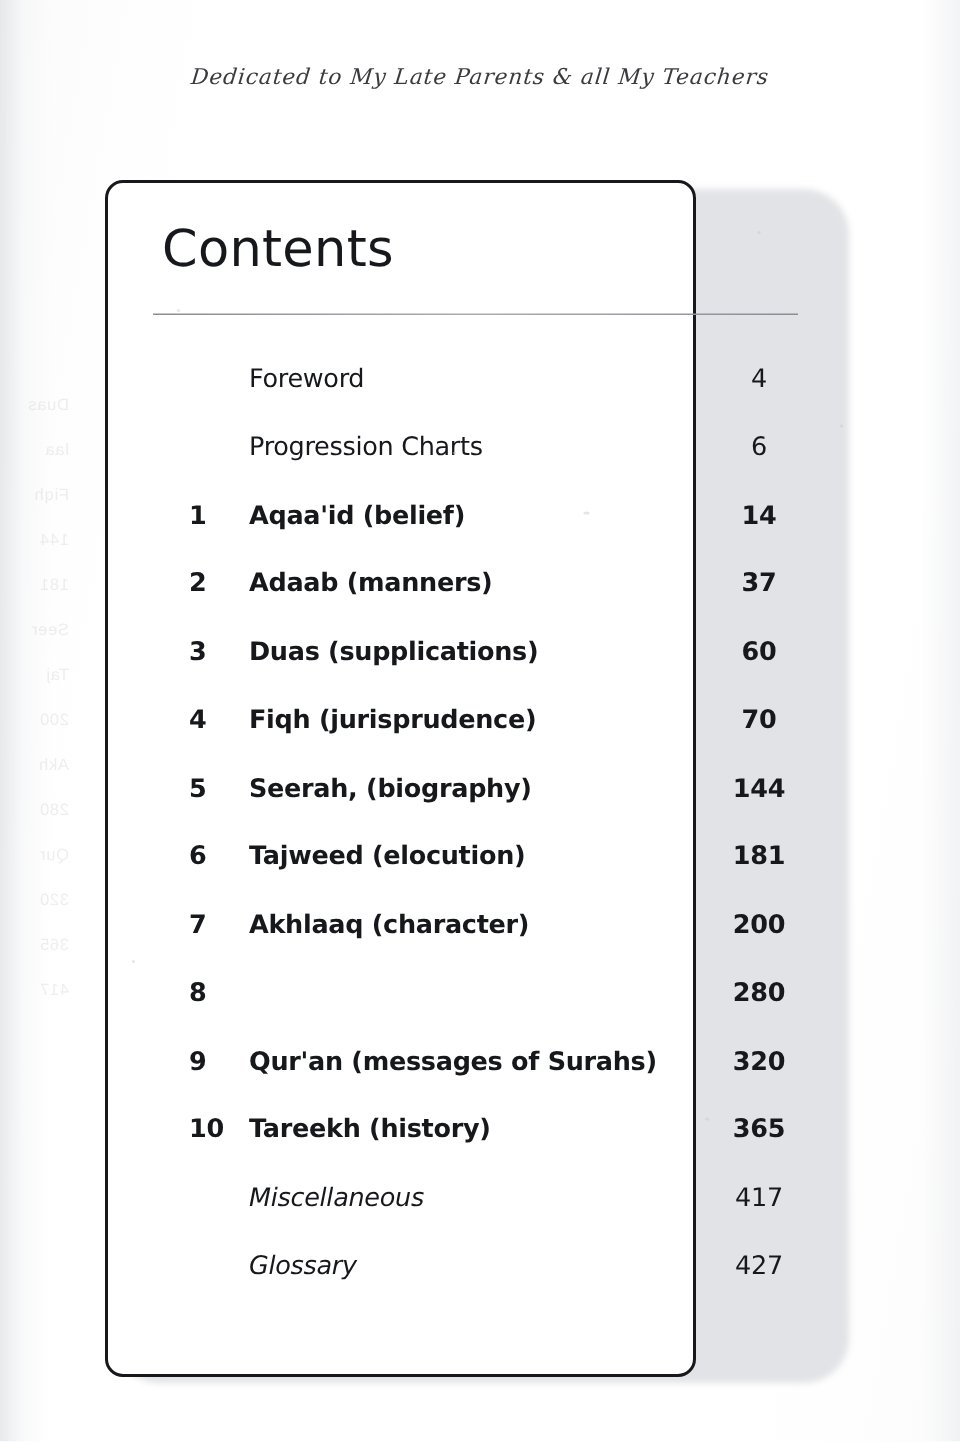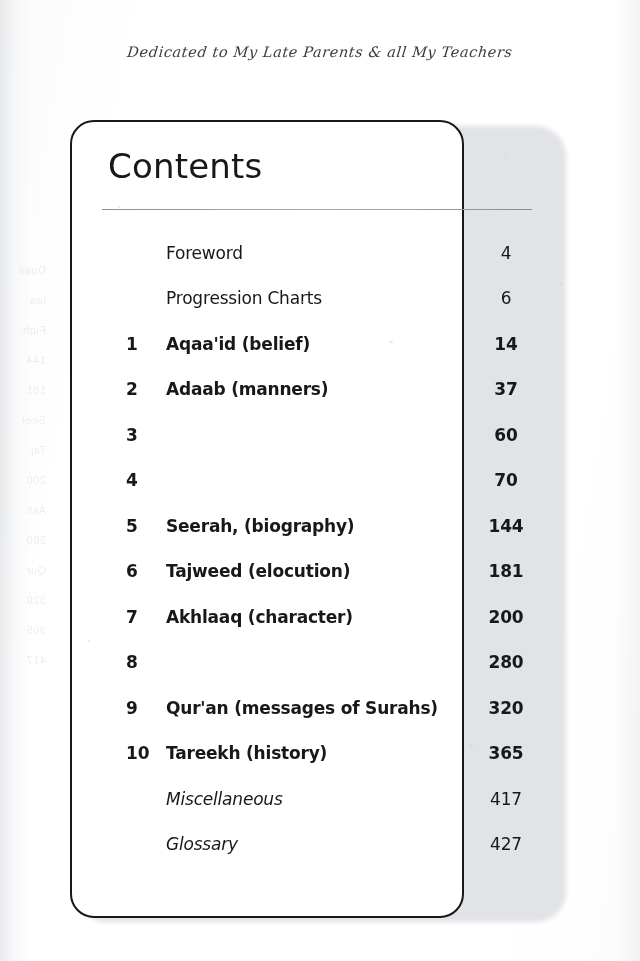--- a/index.html
+++ b/index.html
@@ -88,21 +88,21 @@
     opacity: 0.75;
   }
   .contents-box {
     position: absolute;
     left: 70px;
     top: 120px;
     width: 394px;
     height: 798px;
     box-sizing: border-box;
     border: 2.5px solid #16181b;
-    border-radius: 24px;
+    border-radius: 12px;
     background: #ffffff;
   }
 
   .contents-title {
     position: absolute;
     left: 36px;
     top: 24px;
     font-size: 34px;
     font-weight: 400;
     color: #16181b;
@@ -236,24 +236,26 @@
         <div class="toc-label">Aqaa'id (belief)</div>
         <div class="toc-page">14</div>
       </div>
       <div class="toc-row chapter">
         <div class="toc-num">2</div>
         <div class="toc-label">Adaab (manners)</div>
         <div class="toc-page">37</div>
       </div>
       <div class="toc-row chapter">
         <div class="toc-num">3</div>
+        <div class="toc-label">Duas (supplications)</div>
         <div class="toc-page">60</div>
       </div>
       <div class="toc-row chapter">
         <div class="toc-num">4</div>
+        <div class="toc-label">Fiqh (jurisprudence)</div>
         <div class="toc-page">70</div>
       </div>
       <div class="toc-row chapter">
         <div class="toc-num">5</div>
         <div class="toc-label">Seerah, (biography)</div>
         <div class="toc-page">144</div>
       </div>
       <div class="toc-row chapter">
         <div class="toc-num">6</div>
         <div class="toc-label">Tajweed (elocution)</div>

